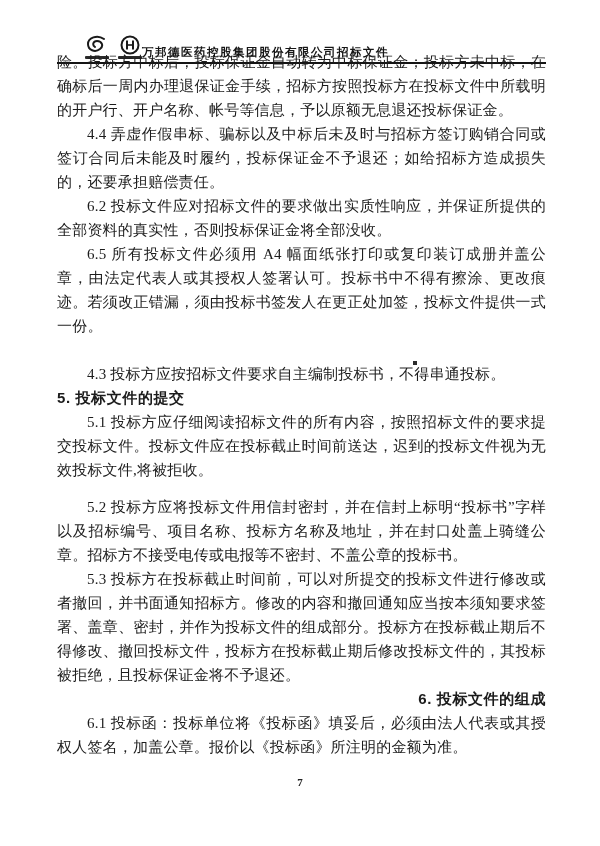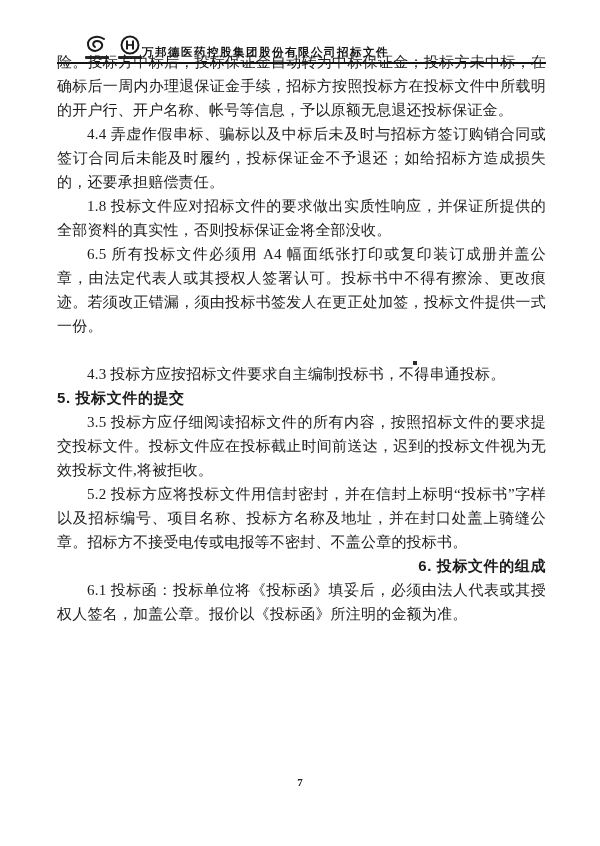--- a/index.html
+++ b/index.html
@@ -131,26 +131,27 @@
         <div class="logo-caption"></div>
       </div>
     </div>
     <div class="header-title">万邦德医药控股集团股份有限公司招标文件</div>
     <div class="header-rule"></div>
   </div>
 
   <div class="doc-body">
       <p class="body-para" style="text-indent: 0em;">险。投标方中标后，投标保证金自动转为中标保证金；投标方未中标，在确标后一周内办理退保证金手续，招标方按照投标方在投标文件中所载明的开户行、开户名称、帐号等信息，予以原额无息退还投标保证金。</p>
       <p class="body-para" style="text-indent: 2em;">4.4 弄虚作假串标、骗标以及中标后未及时与招标方签订购销合同或签订合同后未能及时履约，投标保证金不予退还；如给招标方造成损失的，还要承担赔偿责任。</p>
-      <p class="body-para" style="text-indent: 2em;">1.8 投标文件应对招标文件的要求做出实质性响应，并保证所提供的全部资料的真实性，否则投标保证金将全部没收。</p>
+      <p class="body-para" style="text-indent: 2em;">6.2 投标文件应对招标文件的要求做出实质性响应，并保证所提供的全部资料的真实性，否则投标保证金将全部没收。</p>
       <p class="body-para" style="text-indent: 2em;">6.5 所有投标文件必须用 A4 幅面纸张打印或复印装订成册并盖公章，由法定代表人或其授权人签署认可。投标书中不得有擦涂、更改痕迹。若须改正错漏，须由投标书签发人在更正处加签，投标文件提供一式一份。</p>
       <p class="body-para" style="text-indent: 2em; margin-top: 24px;">4.3 投标方应按招标文件要求自主编制投标书，不得串通投标。</p>
       <p class="heading" style="text-indent: 0em;">5. 投标文件的提交</p>
-      <p class="body-para" style="text-indent: 2em;">3.5 投标方应仔细阅读招标文件的所有内容，按照招标文件的要求提交投标文件。投标文件应在投标截止时间前送达，迟到的投标文件视为无效投标文件,将被拒收。</p>
-      <p class="body-para" style="text-indent: 2em;">5.2 投标方应将投标文件用信封密封，并在信封上标明“投标书”字样以及招标编号、项目名称、投标方名称及地址，并在封口处盖上骑缝公章。招标方不接受电传或电报等不密封、不盖公章的投标书。</p>
+      <p class="body-para" style="text-indent: 2em;">5.1 投标方应仔细阅读招标文件的所有内容，按照招标文件的要求提交投标文件。投标文件应在投标截止时间前送达，迟到的投标文件视为无效投标文件,将被拒收。</p>
+      <p class="body-para" style="text-indent: 2em; margin-top: 13px;">5.2 投标方应将投标文件用信封密封，并在信封上标明“投标书”字样以及招标编号、项目名称、投标方名称及地址，并在封口处盖上骑缝公章。招标方不接受电传或电报等不密封、不盖公章的投标书。</p>
+      <p class="body-para" style="text-indent: 2em;">5.3 投标方在投标截止时间前，可以对所提交的投标文件进行修改或者撤回，并书面通知招标方。修改的内容和撤回通知应当按本须知要求签署、盖章、密封，并作为投标文件的组成部分。投标方在投标截止期后不得修改、撤回投标文件，投标方在投标截止期后修改投标文件的，其投标被拒绝，且投标保证金将不予退还。</p>
       <p class="heading" style="text-indent: 0.35em; text-align: right;">6. 投标文件的组成</p>
       <p class="body-para" style="text-indent: 2em;">6.1 投标函：投标单位将《投标函》填妥后，必须由法人代表或其授权人签名，加盖公章。报价以《投标函》所注明的金额为准。</p>
     </div>
 
   <div class="artifact-dot"></div>
 
   <div class="page-number">7</div>
 
 </div>
 

